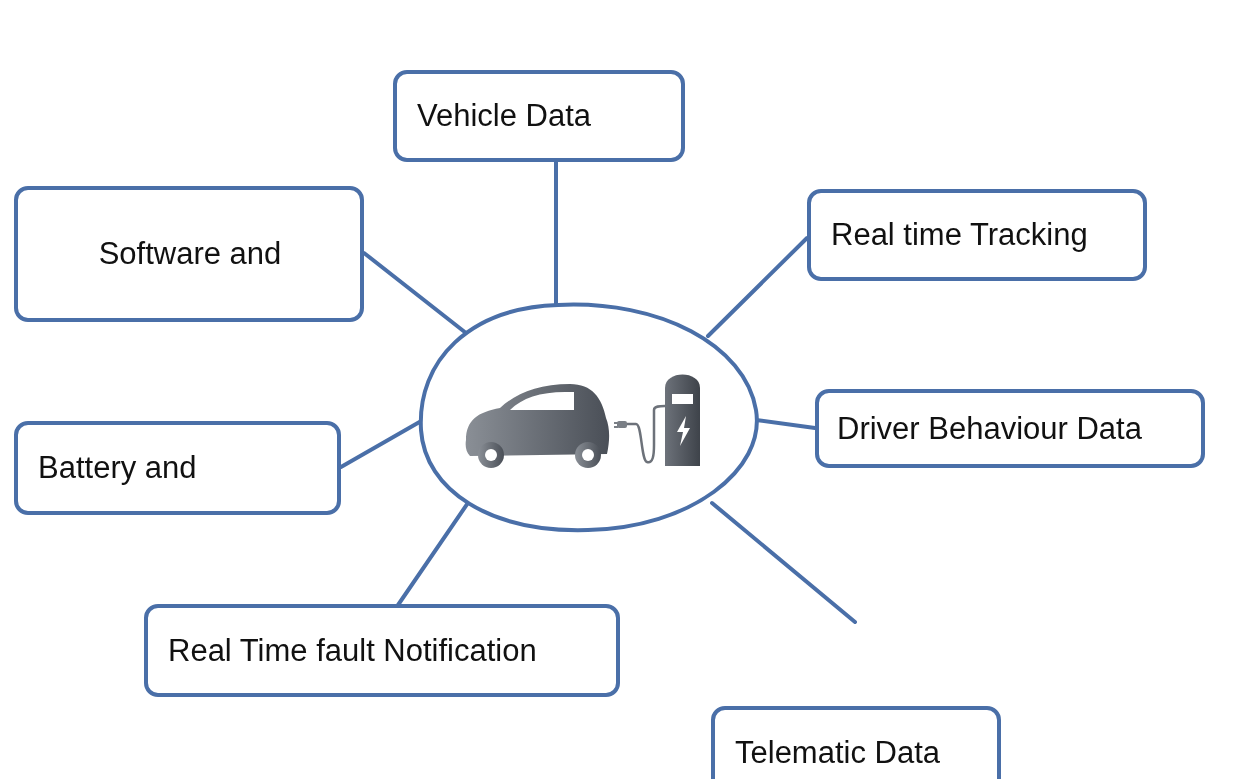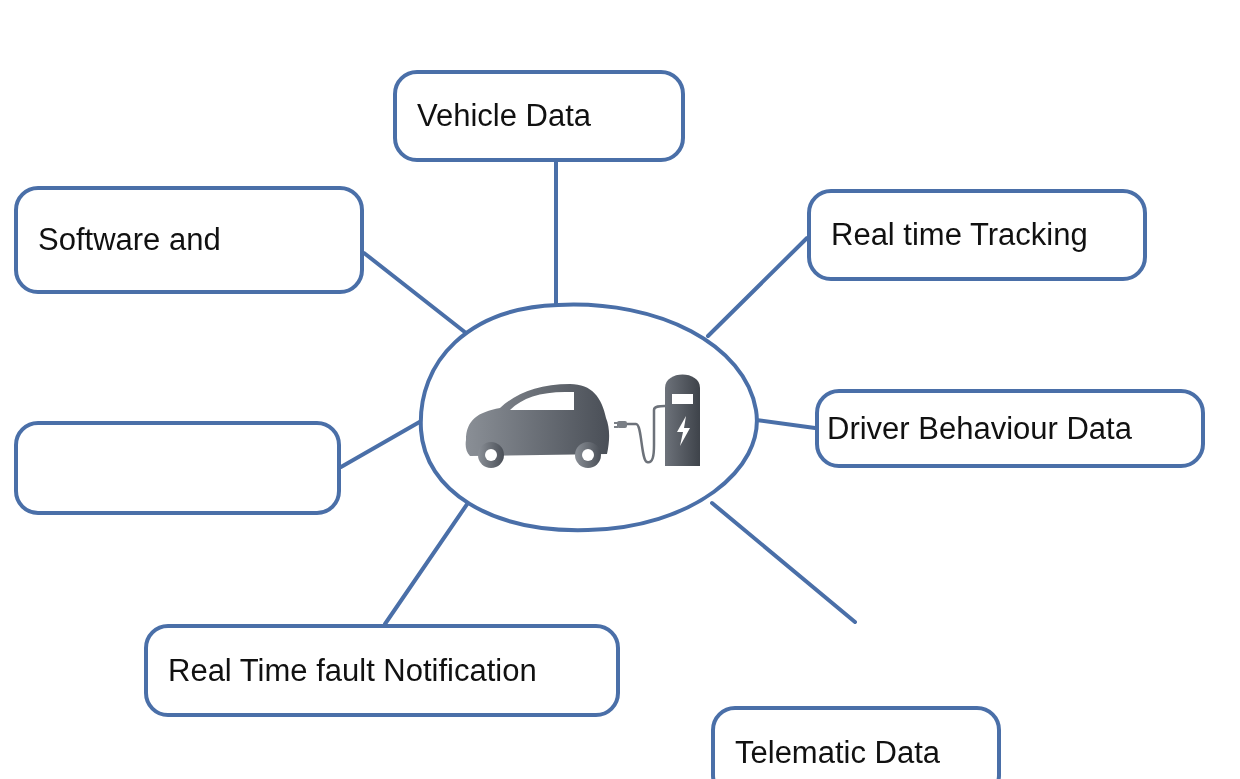--- a/index.html
+++ b/index.html
@@ -2,37 +2,37 @@
 <html><head>
 <meta charset="utf-8">
 <style>
   html, body { margin: 0; padding: 0; background: #ffffff; }
   body { width: 1240px; height: 779px; position: relative; overflow: hidden; font-family: "Liberation Sans", "DejaVu Sans", sans-serif; }
   #diagram { position: absolute; left: 0; top: 0; width: 1240px; height: 779px; }
   .node {
     position: absolute;
     box-sizing: border-box;
     border: 4px solid #4a6fa8;
-    border-radius: 24px;
+    border-radius: 14px;
     background: #ffffff;
     color: #111111;
     font-size: 31px;
     line-height: 48px;
     padding: 0 18px;
     display: flex;
     flex-direction: column;
     justify-content: center;
   }
   .node span { display: block; white-space: nowrap; }
   #n-vehicle { left: 393px; top: 70px; width: 292px; height: 92px; padding-left: 20px; }
-  #n-software { left: 14px; top: 186px; width: 350px; height: 108px; padding-left: 20px; }
+  #n-software { left: 14px; top: 186px; width: 350px; height: 136px; padding-left: 20px; align-items: center; }
   #n-tracking { left: 807px; top: 189px; width: 340px; height: 92px; padding-left: 20px; }
-  #n-driver { left: 815px; top: 389px; width: 390px; height: 79px; padding-left: 8px; }
+  #n-driver { left: 815px; top: 389px; width: 390px; height: 79px; padding-left: 18px; }
   #n-battery { left: 14px; top: 421px; width: 327px; height: 94px; padding-left: 20px; line-height: 46px; }
-  #n-fault { left: 144px; top: 624px; width: 476px; height: 93px; padding-left: 20px; }
+  #n-fault { left: 144px; top: 604px; width: 476px; height: 93px; padding-left: 20px; }
   #n-telematic { left: 711px; top: 658px; width: 290px; height: 93px; padding-left: 20px; margin-top: 48px; }
 </style>
 </head>
 <body>
 
 <svg id="diagram" viewBox="0 0 1240 779" xmlns="http://www.w3.org/2000/svg">
   <defs>
     <linearGradient id="carGrad" x1="0" y1="0" x2="1" y2="0">
       <stop offset="0" stop-color="#8a8f96"></stop>
       <stop offset="1" stop-color="#4a4f57"></stop>
@@ -90,20 +90,21 @@
 
 <div class="node" id="n-tracking">
   <span>Real time Tracking</span>
 </div>
 
 <div class="node" id="n-driver">
   <span>Driver Behaviour Data</span>
 </div>
 
 <div class="node" id="n-battery">
+  <span>Battery and</span>
 </div>
 
 <div class="node" id="n-fault">
   <span>Real Time fault Notification</span>
 </div>
 
 <div class="node" id="n-telematic">
   <span>Telematic Data</span>
 </div>
 

